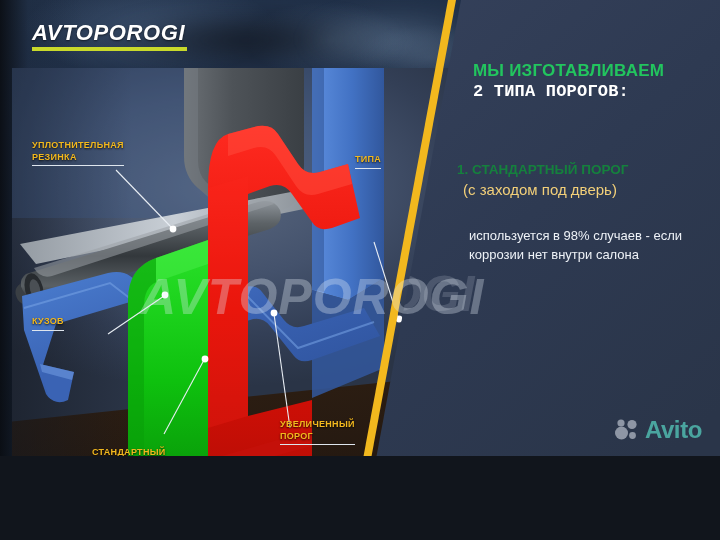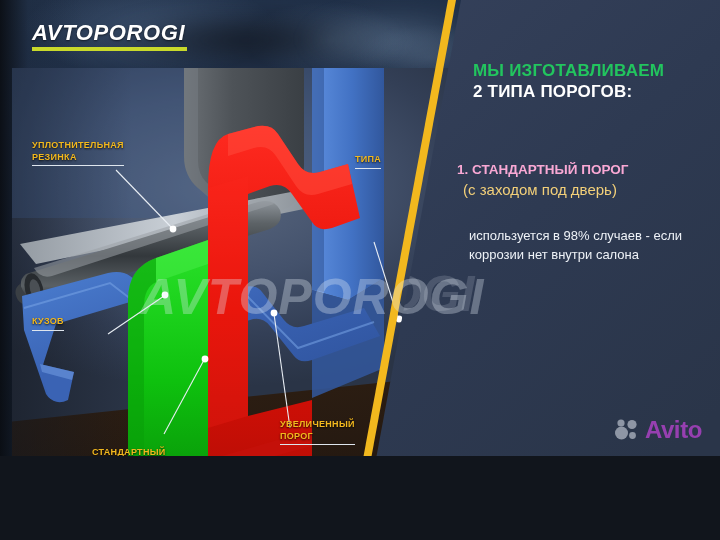--- a/index.html
+++ b/index.html
@@ -148,27 +148,28 @@
     font-weight: bold;
     letter-spacing: .2px;
     line-height: 1.25;
   }
   .head-l2 {
     color: #ffffff;
     font-size: 17px;
     font-weight: bold;
     letter-spacing: .2px;
     line-height: 1.25;
+    font-family: Liberation Mono, monospace;
   }
 
   .block1 { position: absolute; left: 117px; top: 161px; width: 262px; }
   .block2 { position: absolute; left: 68px;  top: 322px; width: 300px; }
 
   .b-title {
-    color: #f9a8d4;
+    color: #15803d;
     font-size: 13.5px;
     font-weight: bold;
     line-height: 1.3;
   }
   .b-sub {
     color: #f3d079;
     font-size: 15px;
     line-height: 1.32;
     margin-top: 1px;
   }
@@ -185,21 +186,21 @@
   .avito {
     position: absolute;
     right: 18px; bottom: 14px;
     display: flex;
     align-items: center;
     gap: 5px;
     z-index: 40;
     opacity: .62;
   }
   .avito-text {
-    color: #d946ef;
+    color: #5eead4;
     font-size: 24px;
     font-weight: bold;
     letter-spacing: -.4px;
     line-height: 1;
   }
 </style>
 </head>
 <body>
 
 <div id="stage">

